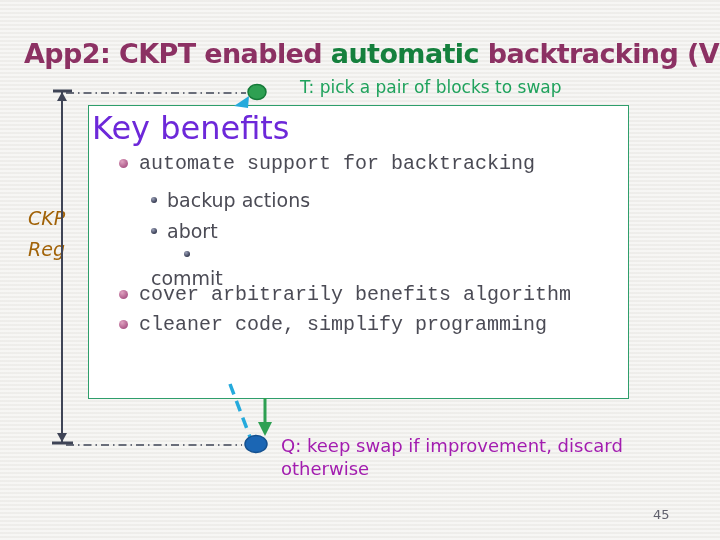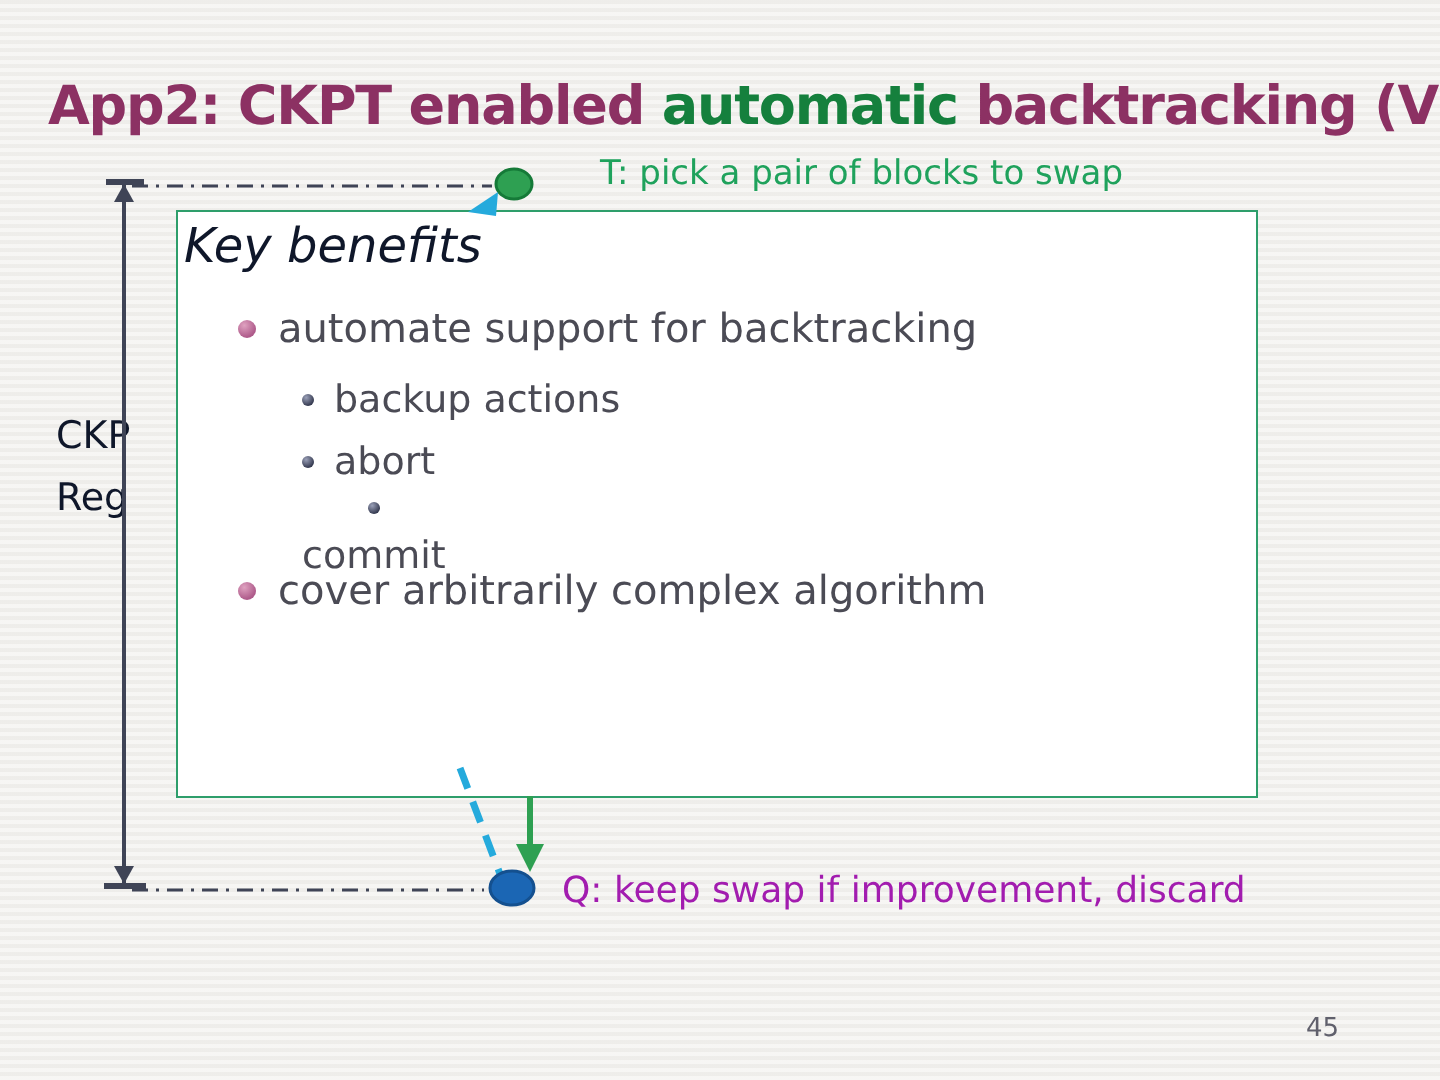--- a/index.html
+++ b/index.html
@@ -12,31 +12,31 @@
   .title{
     position:absolute;left:24px;top:20px;font-size:27px;letter-spacing:-0.6px;
     white-space:nowrap;color:#8C3163;
   }
   .title .seg-blue{color:#15803d;}
   .callout-top{
     position:absolute;left:300px;top:77px;font-size:17px;color:#1FA25C;white-space:nowrap;
   }
   .clipped-label{
     position:absolute;left:28px;top:203px;width:60px;overflow:hidden;
-    font-size:19px;line-height:31px;color:#0f172a;white-space:nowrap;z-index:1;
+    font-size:19px;line-height:31px;color:#a16207;white-space:nowrap;z-index:1;font-style:italic;
   }
   .benefits-box{
     position:absolute;left:88px;top:105px;width:539px;height:292px;
     background:#FFFFFF;border:1px solid #2E9E6B;z-index:2;
   }
   .box-heading{
-    position:absolute;left:3px;top:3px;font-size:24px;color:#0f172a;white-space:nowrap;font-style:italic;
+    position:absolute;left:3px;top:3px;font-size:32px;color:#6d28d9;white-space:nowrap;
   }
   .row{position:absolute;display:flex;align-items:center;color:#4B4B55;white-space:nowrap;}
-  .row.l1{left:30px;font-size:20px;gap:11px;}
+  .row.l1{left:30px;font-size:20px;gap:11px;font-family:Liberation Mono, monospace;}
   .row.l2{left:62px;font-size:19px;gap:10px;}
   .dot1{width:9px;height:9px;border-radius:50%;flex:0 0 auto;
     background:radial-gradient(circle at 35% 30%, #DFA2C0, #AE5A8A 70%);}
   .dot2{width:6px;height:6px;border-radius:50%;flex:0 0 auto;
     background:radial-gradient(circle at 35% 30%, #9AA0B8, #31364C 75%);}
   .r1{top:46px;} .r2{top:83px;} .r3{top:114px;} .r4{top:145px;flex-direction:column;}
   .r5{top:177px;} .r6{top:207px;} .r7{top:244px;}
   .callout-bottom{
     position:absolute;left:281px;top:434px;font-size:18px;line-height:23px;
     color:#a21caf;z-index:3;white-space:nowrap;
@@ -72,26 +72,31 @@
   <div class="row l2 r3">
     <span class="dot2"></span>
     <span>abort</span>
   </div>
   <div class="row l2 r4">
     <span class="dot2"></span>
     <span>commit</span>
   </div>
   <div class="row l1 r5">
     <span class="dot1"></span>
-    <span>cover arbitrarily complex algorithm</span>
+    <span>cover arbitrarily benefits algorithm</span>
+  </div>
+  <div class="row l1 r6">
+    <span class="dot1"></span>
+    <span>cleaner code, simplify programming</span>
   </div>
 </div>
 
 <div class="callout-bottom">
   <div>Q: keep swap if improvement, discard</div>
+  <div>otherwise</div>
 </div>
 
 <div class="page-number">45</div>
 
 <svg class="overlay" width="720" height="540" viewBox="0 0 720 540">
 
   <g>
     <line x1="62" y1="91" x2="62" y2="443" stroke="#3F4456" stroke-width="2"></line>
     <line x1="53" y1="91" x2="72" y2="91" stroke="#3F4456" stroke-width="3"></line>
     <polygon points="62,92 57,101 67,101" fill="#3F4456"></polygon>

